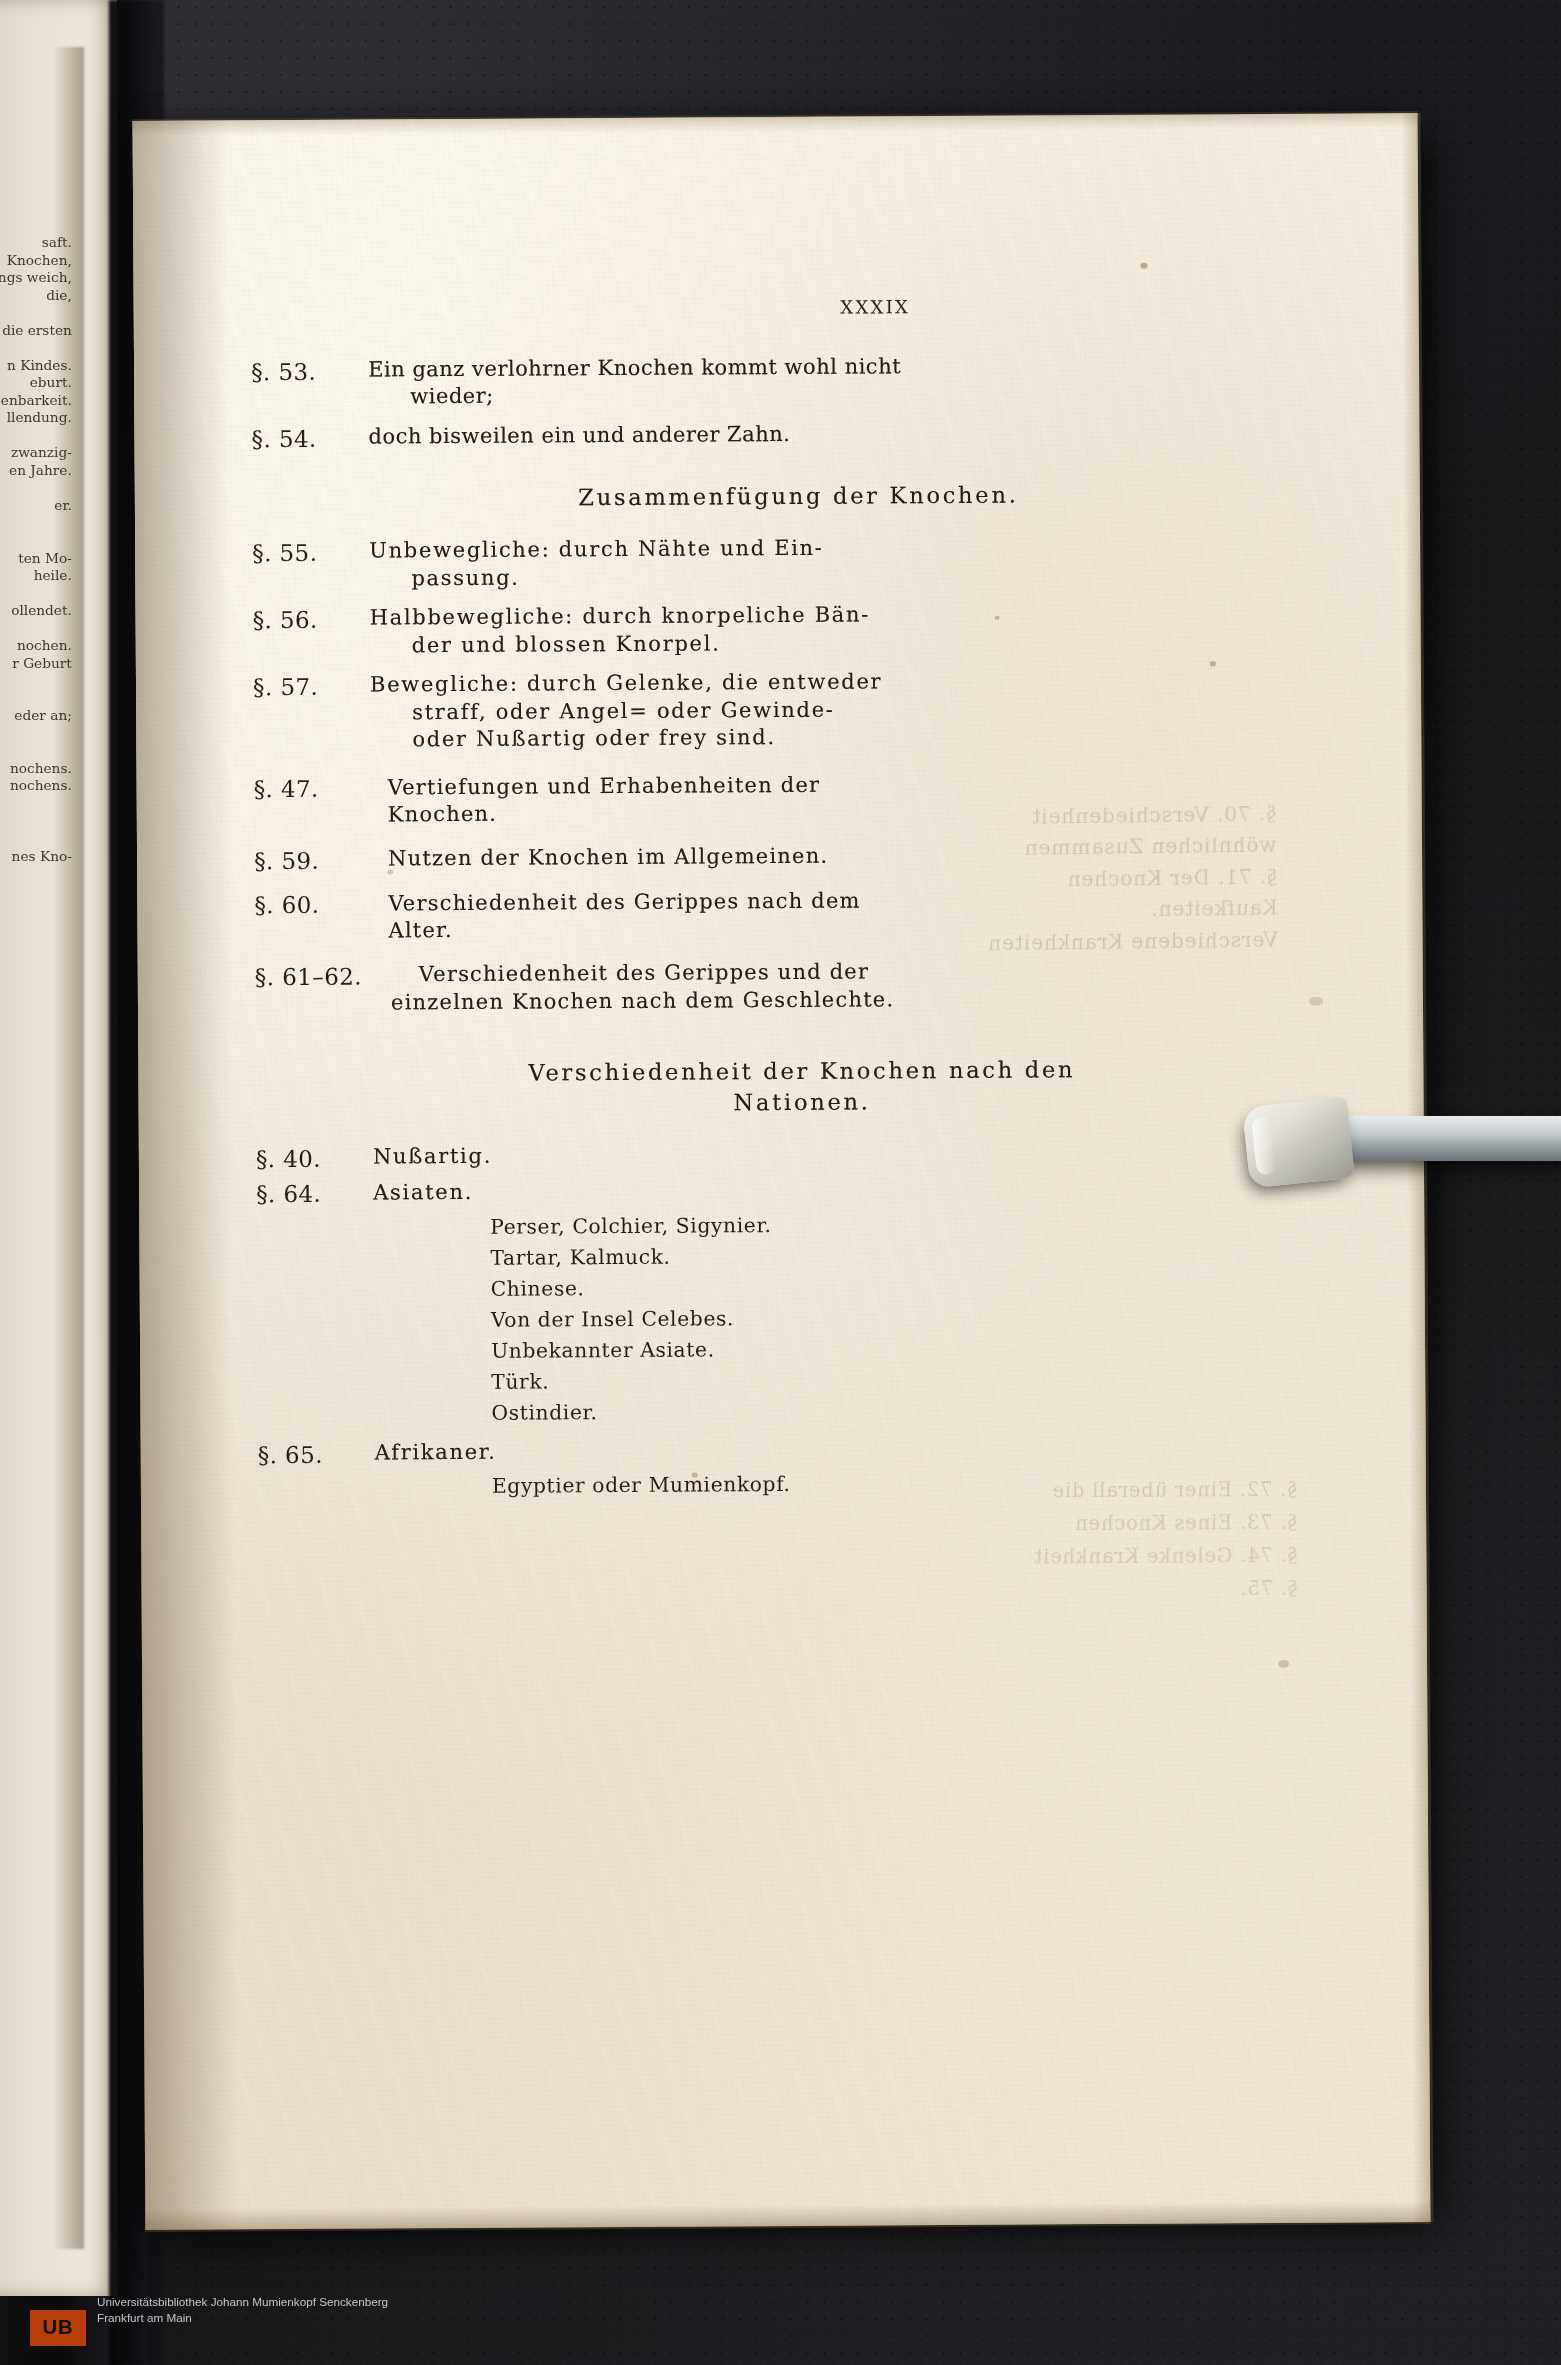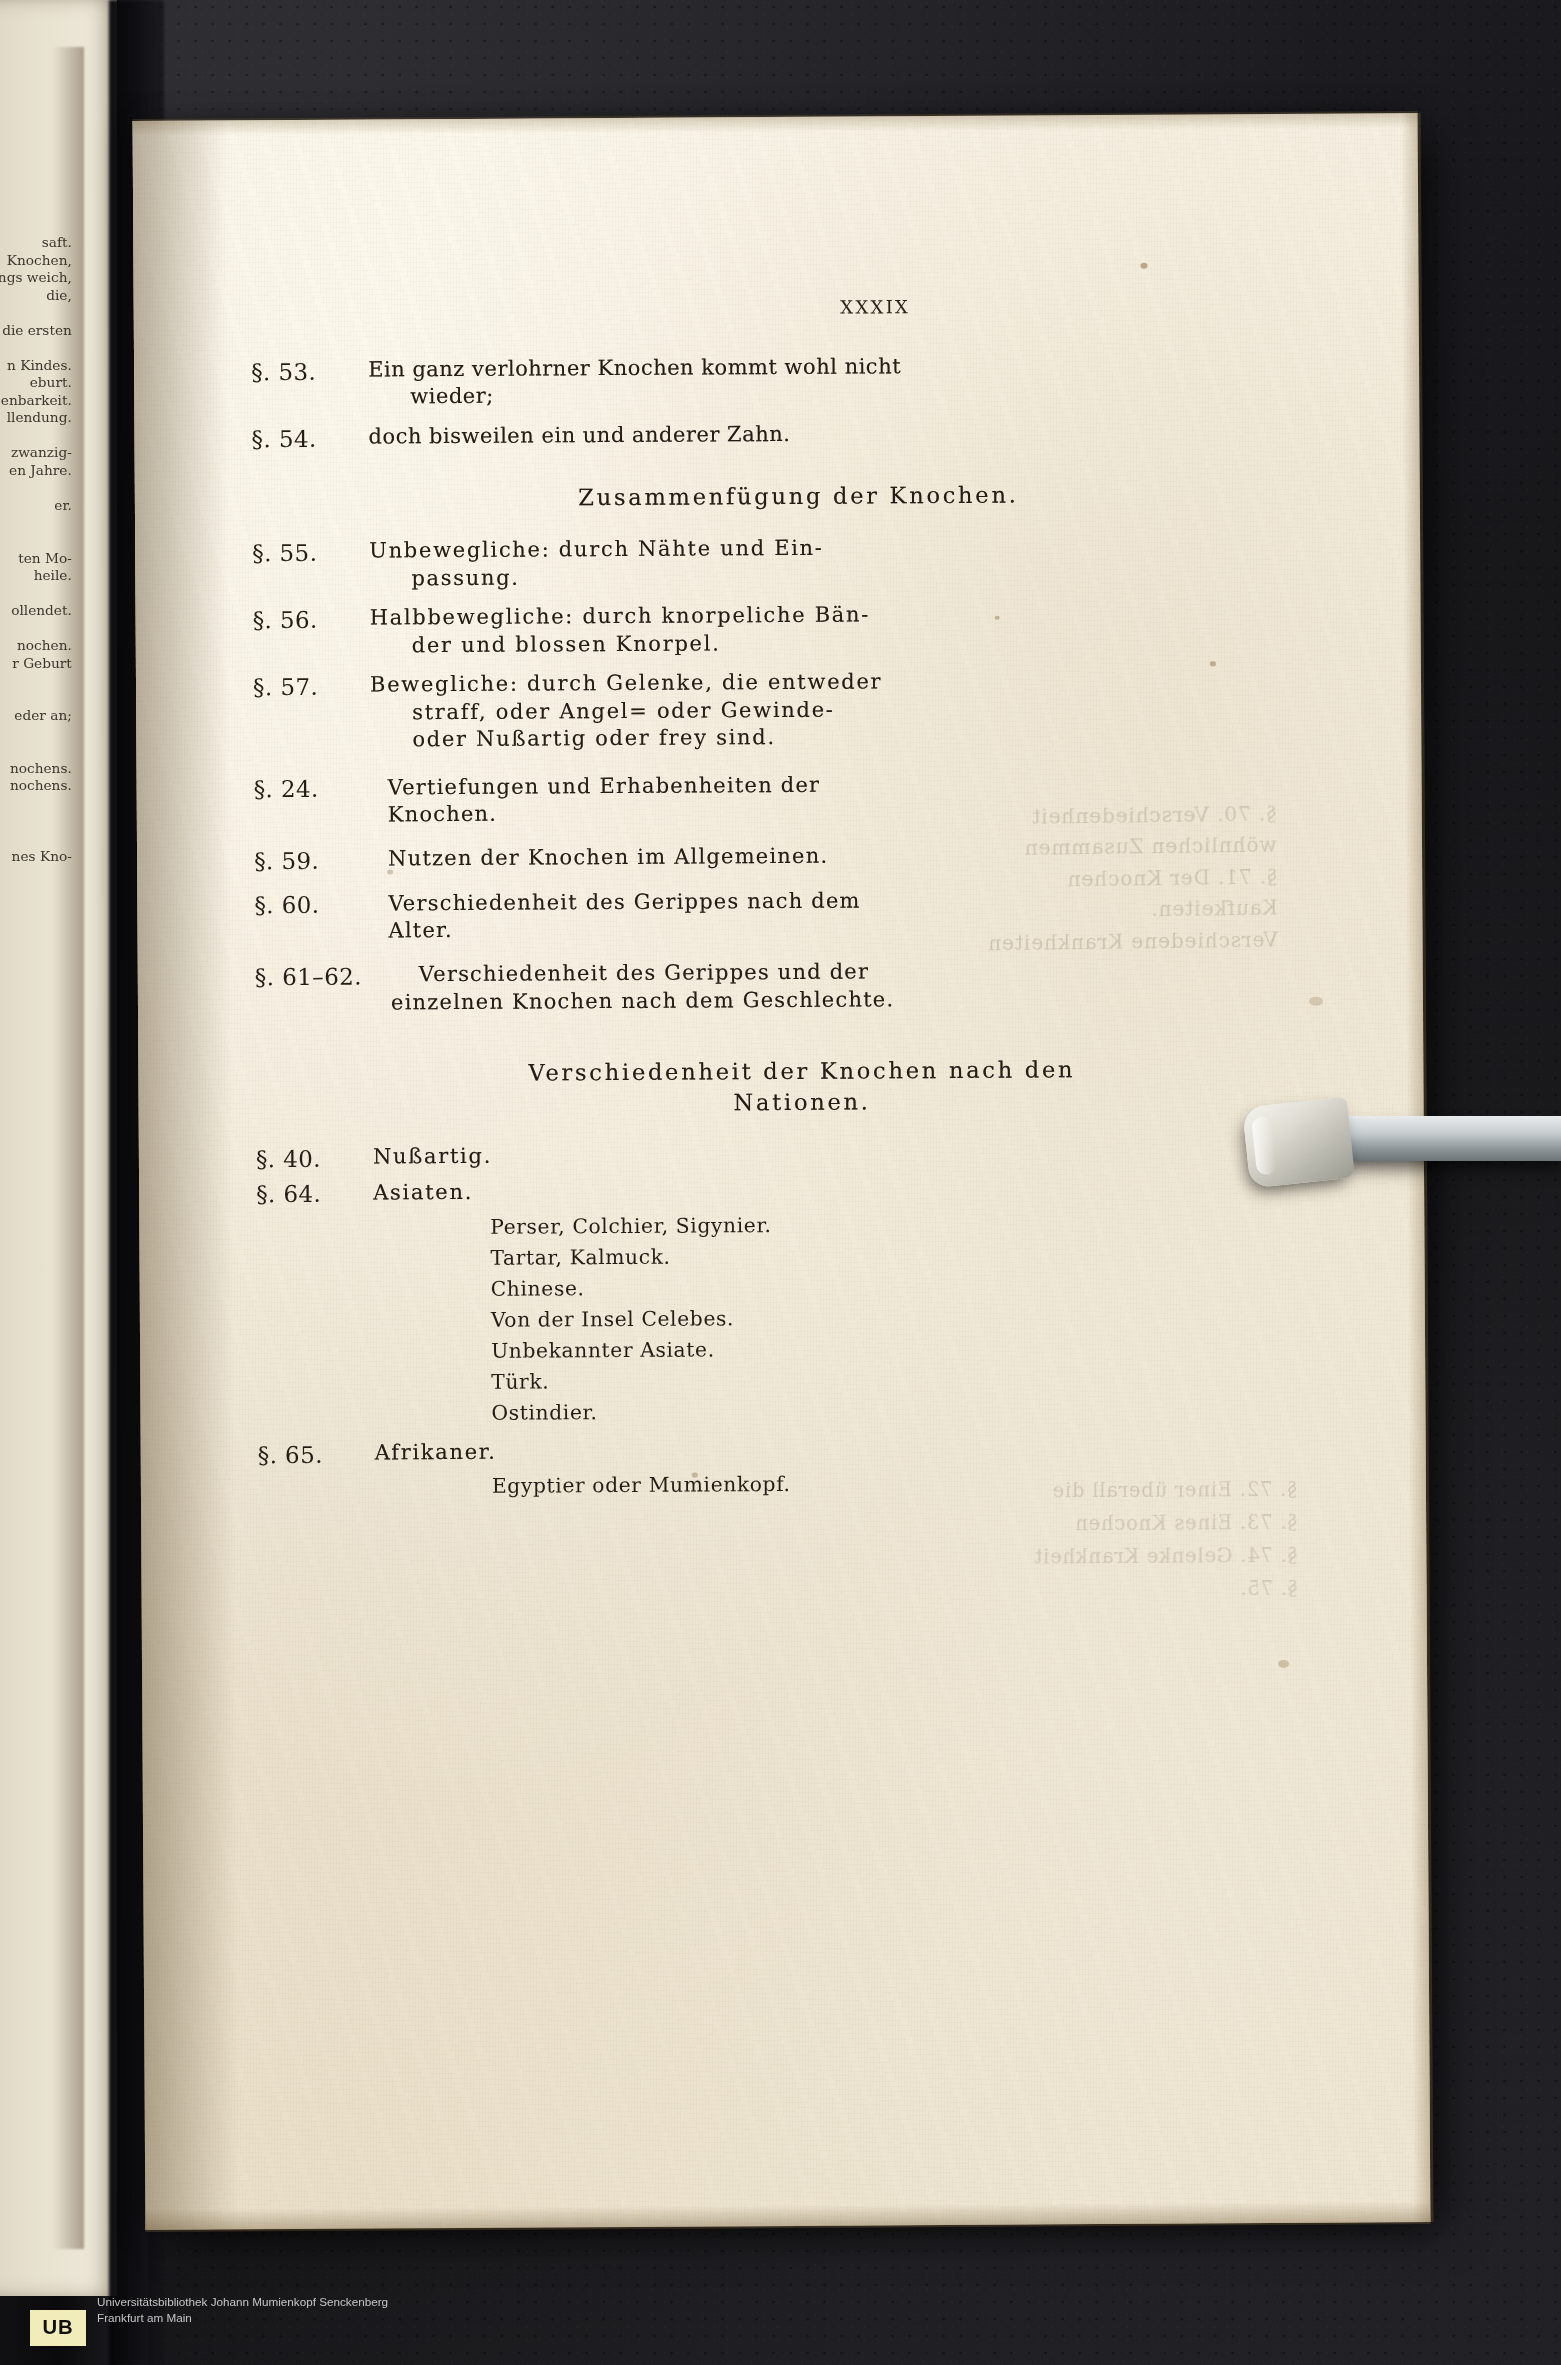--- a/index.html
+++ b/index.html
@@ -254,21 +254,21 @@
 
   
   #watermark {
     position: absolute;
     left: 30px; bottom: 20.3px;
     display: flex; align-items: center; gap: 11px;
     opacity: 0.95;
   }
   #watermark .logo {
     width: 56px; height: 36px;
-    background: #fef9c3;
+    background: #c2410c;
     color: #111;
     font-family: "Liberation Sans", sans-serif;
     font-weight: bold;
     font-size: 20.3px;
     display: flex; align-items: center; justify-content: center;
     letter-spacing: 0.8px;
     margin-top: 36px;
   }
   #watermark .wtext {
     color: #cfcfcf;
@@ -400,21 +400,21 @@
       <div class="row">
         <div class="sec frk">§. 57.</div>
         <div class="txt frk spaced">
           <span>Bewegliche: durch Gelenke, die entweder</span>
           <span class="ind">straff, oder Angel= oder Gewinde-</span>
           <span class="ind">oder Nußartig oder frey sind.</span>
         </div>
       </div>
 
       <div class="row flow" style="margin-top:20.3px;">
-        <div class="sec frk">§. 24.</div>
+        <div class="sec frk">§. 47.</div>
         <div class="txt frk wide">
           <span>Vertiefungen und Erhabenheiten der</span>
           <span class="ind" style="padding-left:0;">Knochen.</span>
         </div>
       </div>
 
       <div class="row flow" style="margin-top:17px;">
         <div class="sec frk">§. 59.</div>
         <div class="txt frk wide">
           <span>Nutzen der Knochen im Allgemeinen.</span>

